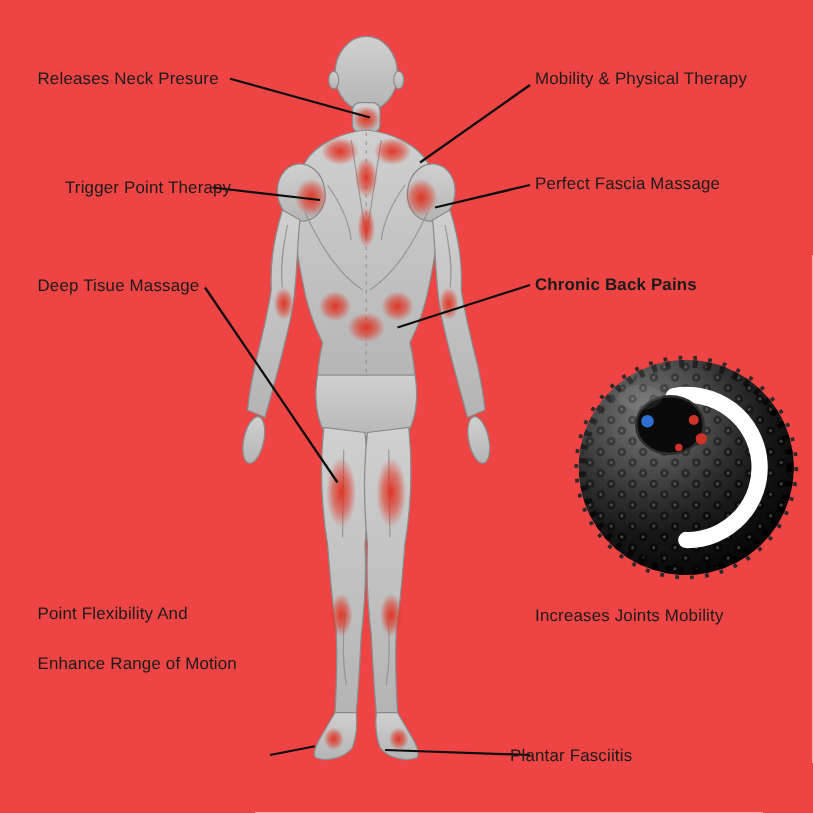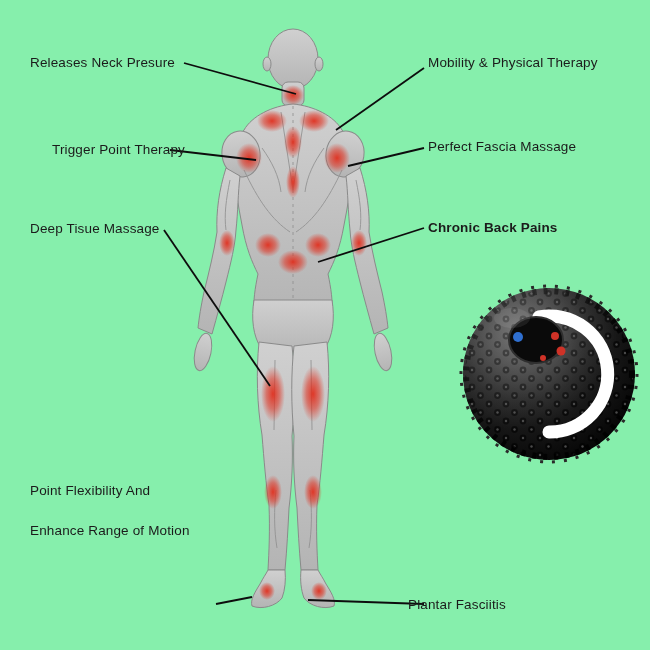--- a/index.html
+++ b/index.html
@@ -1,17 +1,17 @@
 <!DOCTYPE html>
 <html><head>
 <meta charset="utf-8">
 <style>
   html,body{margin:0;padding:0;background:#fff;}
   .stage{
-    position:relative;width:650px;height:650px;background:#86efac;
+    position:relative;width:650px;height:650px;background:#ef4444;
     font-family:"Liberation Sans",sans-serif;overflow:hidden;
   }
   .stage svg{position:absolute;left:0;top:0;}
   .label{
     position:absolute;font-size:13.5px;line-height:18px;color:#1b1b1b;
     white-space:nowrap;letter-spacing:.15px;
   }
   .callout{stroke:#0d0d0d;stroke-width:1.8;}
 </style>
 </head>
@@ -172,17 +172,18 @@
   <div class="label" style="left:428px;top:138px;">Perfect Fascia Massage</div>
 
   <div class="label" style="left:30px;top:220px;">Deep Tisue Massage</div>
 
   <div class="label" style="left:428px;top:219px;font-weight:bold;">Chronic Back Pains</div>
 
   <div class="label" style="left:30px;top:482px;">Point Flexibility And</div>
 
   <div class="label" style="left:30px;top:522px;">Enhance Range of Motion</div>
 
+  <div class="label" style="left:428px;top:484px;">Increases Joints Mobility</div>
 
 
   <div class="label" style="left:408px;top:596px;">Plantar Fasciitis</div>
 
 </div>
 
 </body></html>

